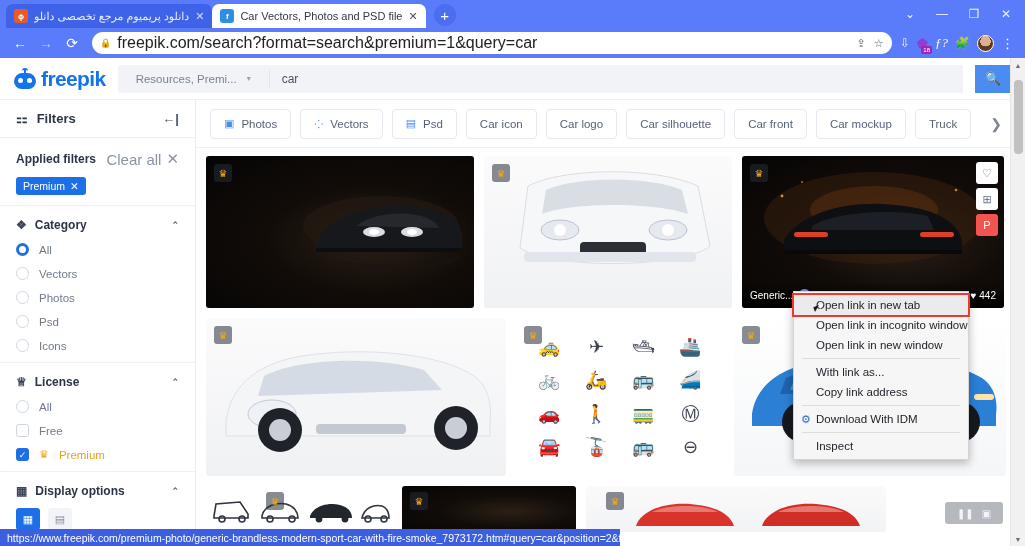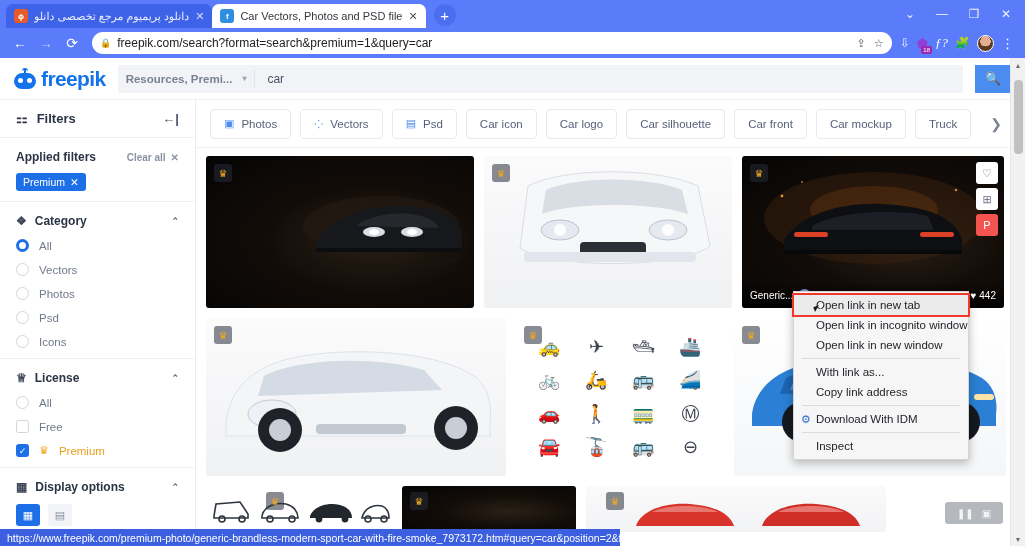--- a/index.html
+++ b/index.html
@@ -79,21 +79,21 @@
     justify-content: center; color: #ffffff; font-size: 14px;
     border-radius: 50%; cursor: pointer;
   }
   .navbtn.dim { color: #b9c8ff; }
   .omnibox {
     flex: 1 1 auto; height: 22px; background: #ffffff;
     border-radius: 11px; display: flex; align-items: center;
     padding: 0 8px; margin: 0 6px; gap: 6px; min-width: 0;
   }
   .lock { font-size: 9px; color: #5f6368; }
-  .url { font-size: 12px; color: #202124; white-space: nowrap; overflow: hidden; }
+  .url { font-size: 16px; color: #202124; white-space: nowrap; overflow: hidden; }
   .omni-right { margin-left: auto; display: flex; gap: 8px; align-items: center; color: #5f6368; font-size: 11px; }
   .ext-icons { display: flex; align-items: center; gap: 7px; padding-right: 2px; }
   .ext-icons > div { cursor: pointer; display: flex; align-items: center; position: relative; }
   .ext-dl { color: #e8edff; font-size: 12px; }
   .ext-idm { color: #8e3fd6; font-size: 13px; }
   .ext-badge {
     position: absolute; right: -4px; bottom: -3px;
     background: #9c27b0; color: #fff; font-size: 6px;
     border-radius: 2px; padding: 0px 2px; line-height: 8px;
   }
@@ -129,24 +129,23 @@
   .fp-mark .ant { position: absolute; left: 10px; top: 0; width: 2px; height: 5px; background: #1273eb; }
   .fp-mark .ant-d { position: absolute; left: 8px; top: -1px; width: 6px; height: 3px; border-top: 2px solid #1273eb; border-radius: 3px 3px 0 0; }
   .fp-word { font-size: 21px; font-weight: bold; color: #1273eb; letter-spacing: -.6px; }
 
   .fp-search {
     flex: 1 1 auto; height: 28px; background: #f1f3f7;
     display: flex; align-items: center; border-radius: 2px; min-width: 0;
   }
   .fp-scope {
     display: flex; align-items: center; gap: 10px;
-    padding: 0 8px; font-size: 11.5px; color: #7a8292;
+    padding: 0 18px; font-size: 11.5px; color: #7a8292;
     border-right: 1px solid #e1e5ec; height: 18px;
     white-space: nowrap;
-    font-weight: bold;
   }
   .fp-scope .caret { font-size: 8px; color: #9aa2b1; }
   .fp-query { padding: 0 12px; font-size: 12px; color: #4a5060; }
   .fp-searchbtn {
     width: 36px; height: 28px; background: #4a8cf0; color: #fff;
     display: flex; align-items: center; justify-content: center;
     font-size: 13px; cursor: pointer; flex: 0 0 36px;
   }
 
   .body-row { display: flex; height: calc(546px - 58px - 42px); }
@@ -159,21 +158,21 @@
   .sb-head {
     height: 38px; display: flex; align-items: center; gap: 9px;
     padding: 0 16px; border-bottom: 1px solid #eef0f4;
     font-size: 13px; font-weight: bold; color: #2b3445;
   }
   .sb-head .collapse { margin-left: auto; font-size: 13px; color: #48536a; cursor: pointer; }
   .sb-sec { padding: 12px 16px 10px; border-bottom: 1px solid #eef0f4; }
   .sb-sec-row { display: flex; align-items: center; font-size: 12px; font-weight: bold; color: #2b3445; }
   .sb-sec-row .ico { margin-right: 8px; font-size: 12px; color: #3d4759; }
   .sb-sec-row .chev { margin-left: auto; font-size: 9px; color: #5a6478; cursor: pointer; }
-  .sb-clear { margin-left: auto; font-size: 10px; color: #8b93a3; font-weight: bold; cursor: pointer; }
+  .sb-clear { margin-left: auto; font-size: 15px; color: #8b93a3; font-weight: normal; cursor: pointer; }
   .chip {
     display: inline-flex; align-items: center; gap: 5px;
     background: #1d6fe8; color: #fff; font-size: 10.5px;
     border-radius: 3px; padding: 3px 7px; margin-top: 9px; cursor: pointer;
   }
   .opt { display: flex; align-items: center; gap: 10px; margin-top: 11px; font-size: 11.5px; color: #717a8b; cursor: pointer; }
   .radio { width: 13px; height: 13px; border-radius: 50%; border: 1.5px solid #cfd5df; flex: 0 0 13px; }
   .radio.on { border: 3.5px solid #1d6fe8; }
   .cbx { width: 13px; height: 13px; border-radius: 2.5px; border: 1.5px solid #cfd5df; flex: 0 0 13px; }
   .cbx.on {

